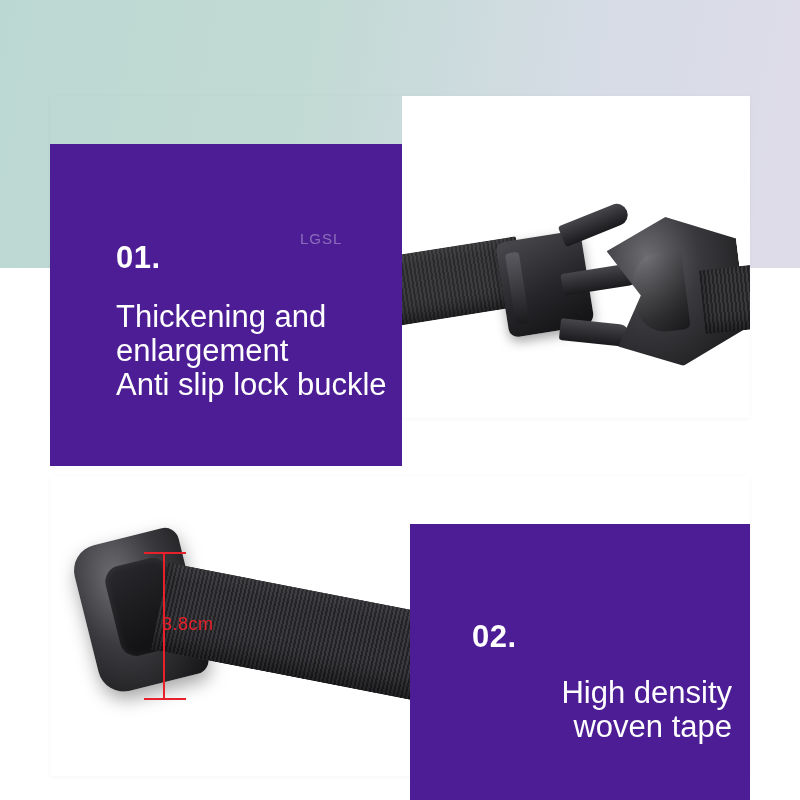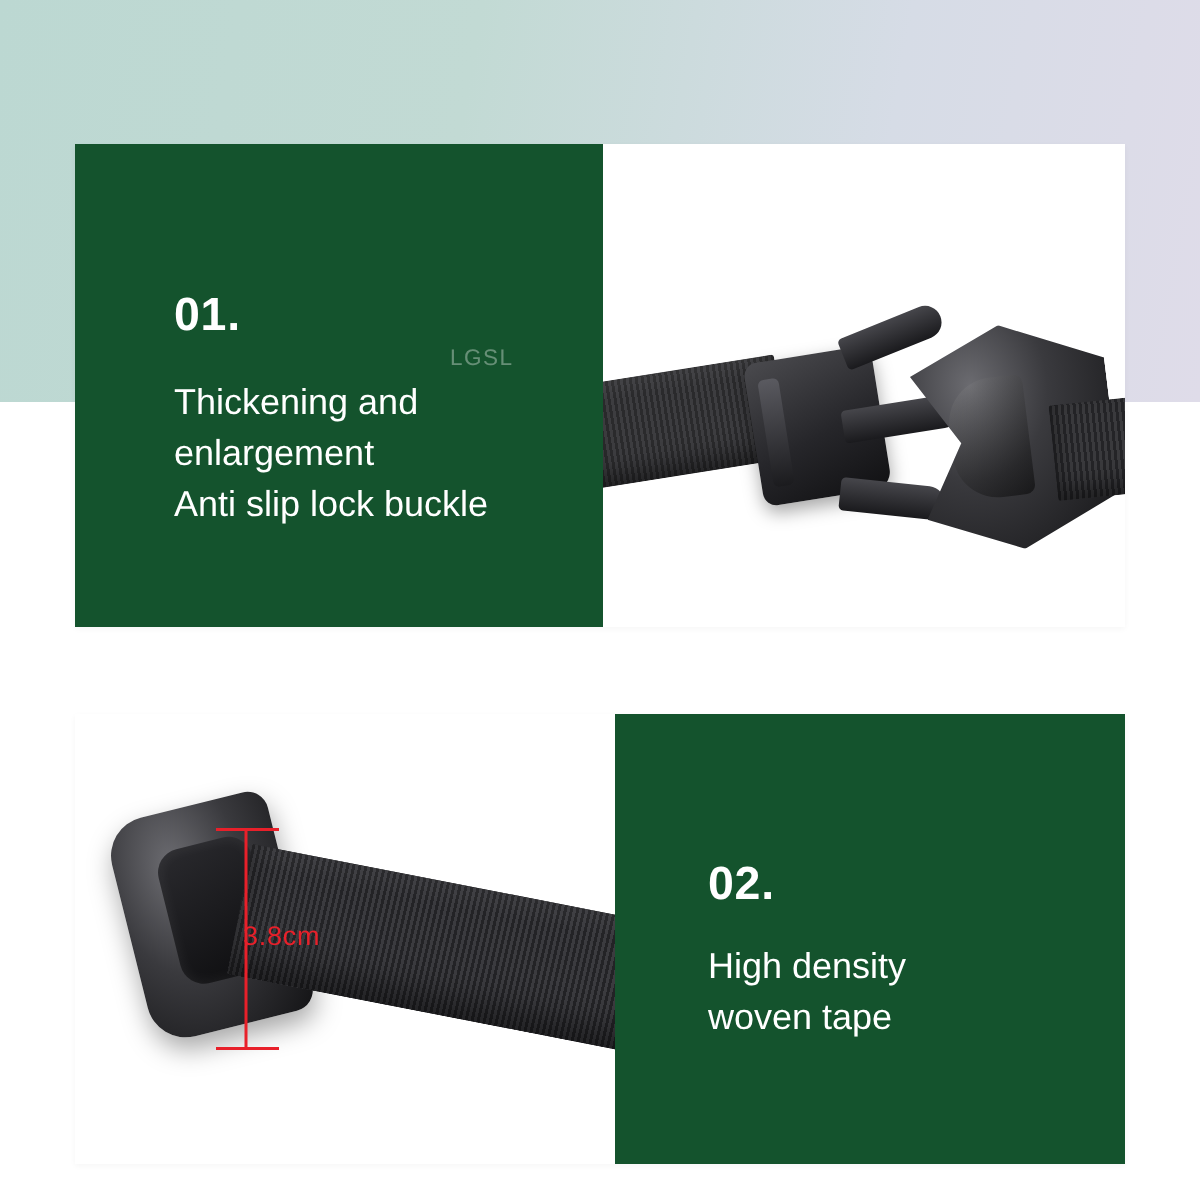--- a/index.html
+++ b/index.html
@@ -35,23 +35,24 @@
 
   
   .card1 {
     position: absolute;
     left: 50px; top: 96px;
     width: 700px; height: 322px;
     display: flex;
     box-shadow: 0 1px 4px rgba(0,0,0,0.04);
   }
   .panel-gray {
-    background: #14532d;
-    position: relative;
-    overflow: hidden;
+    background: #4c1d95;
+    position: relative;
+    overflow: hidden;
+    margin-top: 48px;
   }
   .card1 .panel-gray {
     width: 352px;
     height: 322px;
   }
   .card1 .photo {
     width: 348px;
     height: 322px;
     background: #ffffff;
     position: relative;
@@ -82,33 +83,33 @@
   .num {
     position: absolute;
     color: #ffffff;
     font-size: 31px;
     font-weight: bold;
     letter-spacing: 0.5px;
   }
   .caption {
     position: absolute;
     color: #ffffff;
-    font-size: 24px;
+    font-size: 31px;
     line-height: 34px;
     font-weight: normal;
     white-space: pre-line;
   }
   .card1 .num { left: 66px; top: 192px; }
   .card1 .caption { left: 66px; top: 255px; width: 280px; }
   .card2 .num { left: 62px; top: 540px; }
   .card2 .caption { left: 62px; top: 600px; width: 260px; }
 
   
   .card2 .panel-gray .num { left: 62px; top: 95px; }
-  .card2 .panel-gray .caption { left: 62px; top: 152px; }
+  .card2 .panel-gray .caption { left: 62px; top: 152px; text-align: right; }
 
   
   .strap-left {
     position: absolute;
     left: -10px; top: 150px;
     width: 130px; height: 70px;
     background:
       repeating-linear-gradient(90deg, #2a2a2c 0px, #2a2a2c 2px, #3d3d40 2px, #3d3d40 4px),
       #303033;
     transform: rotate(-9deg);

